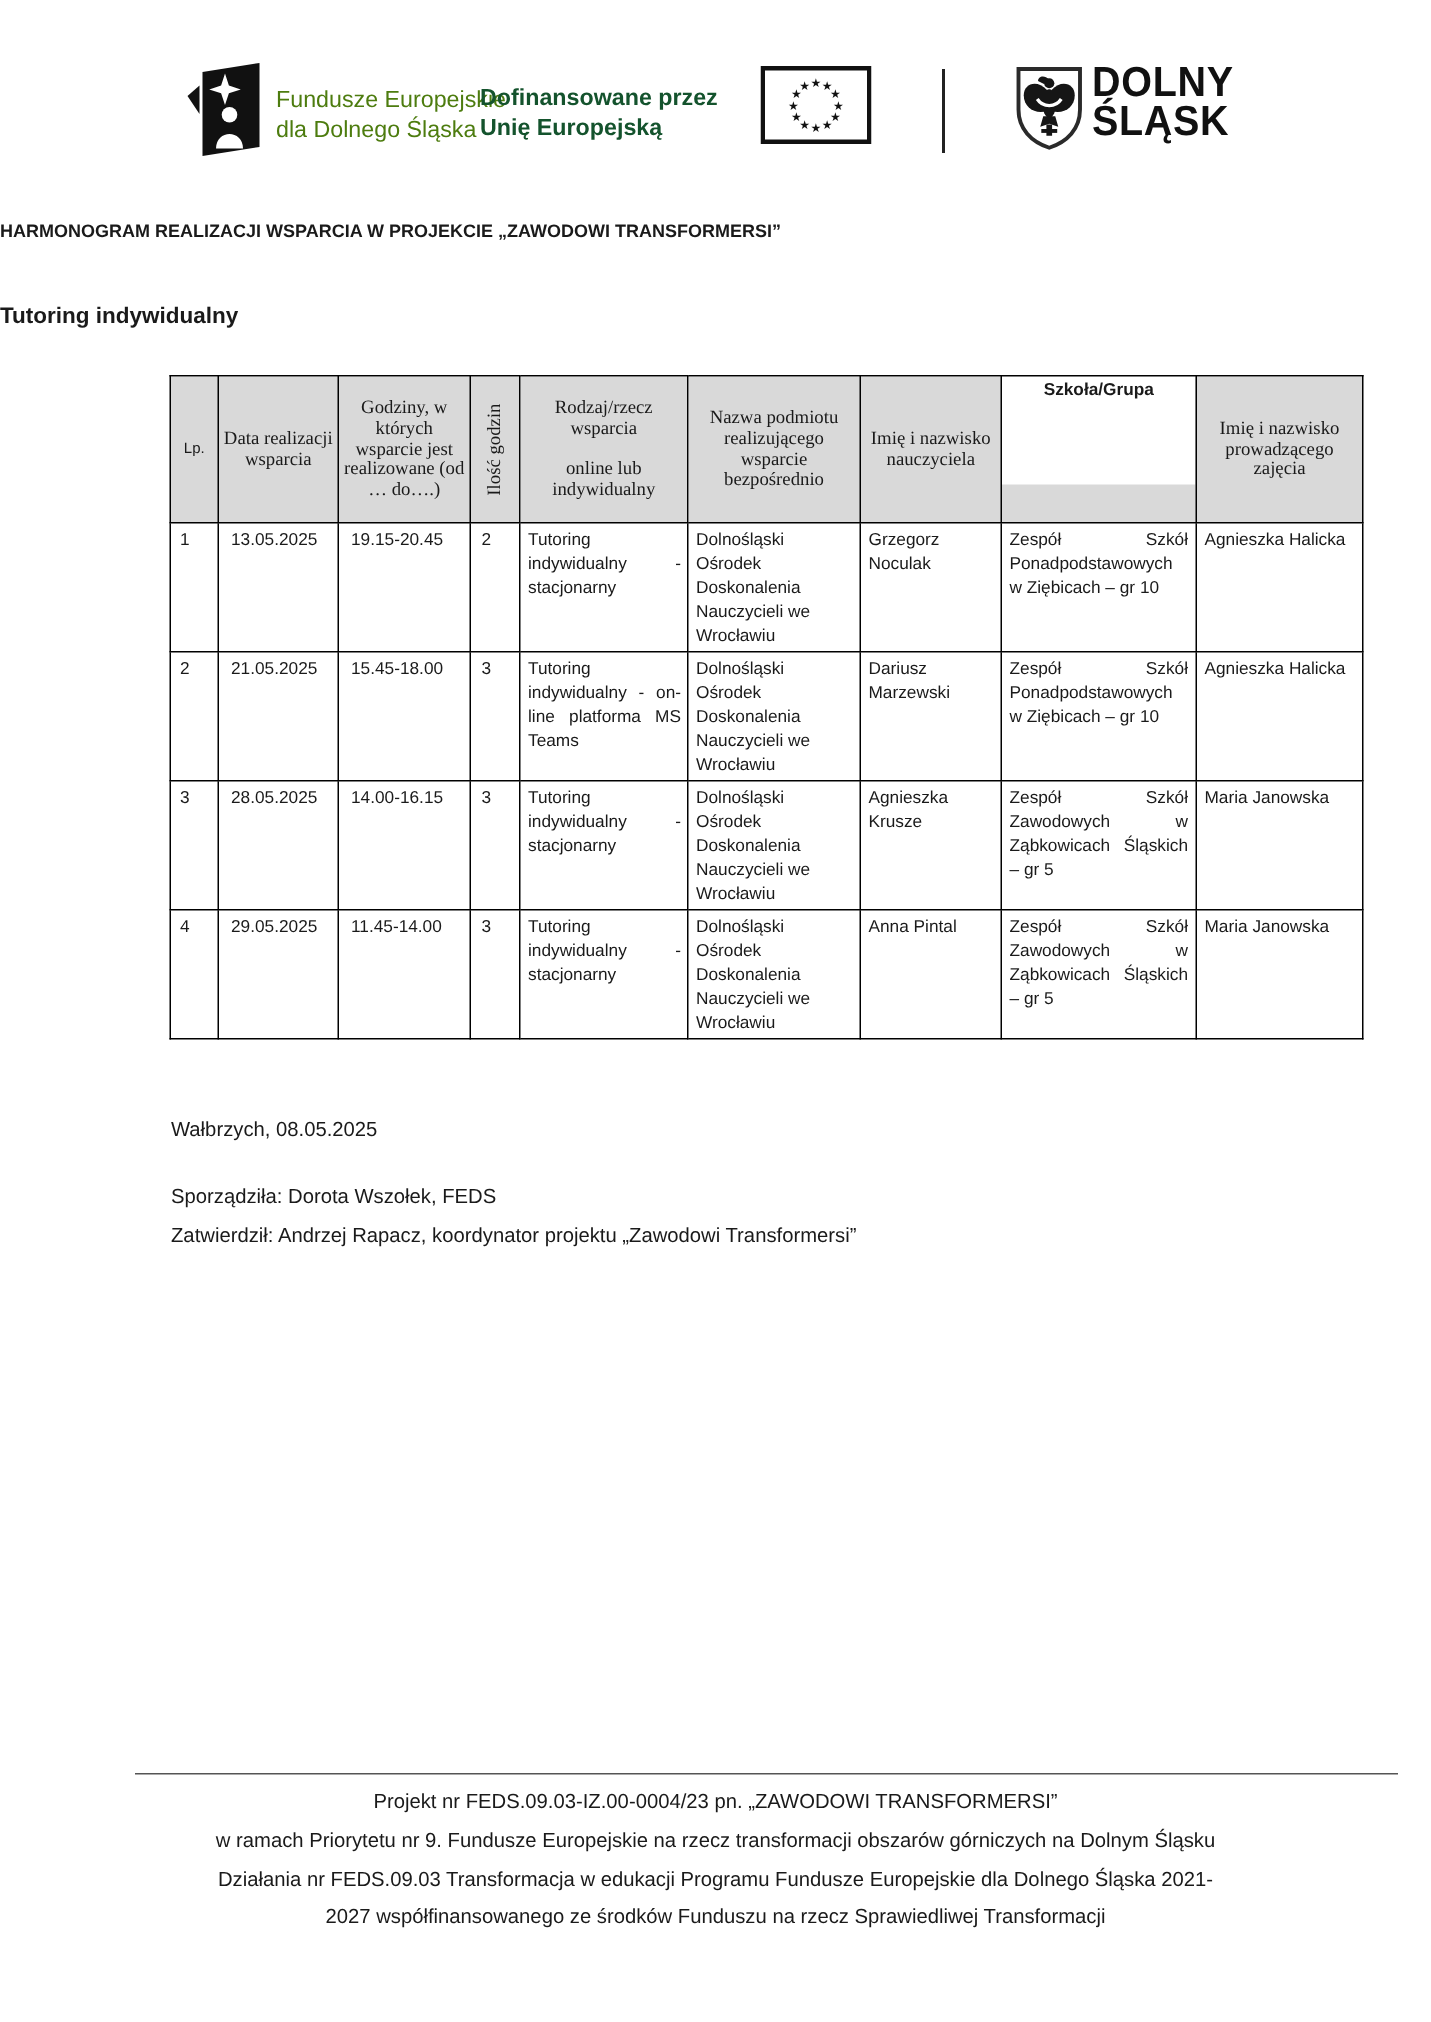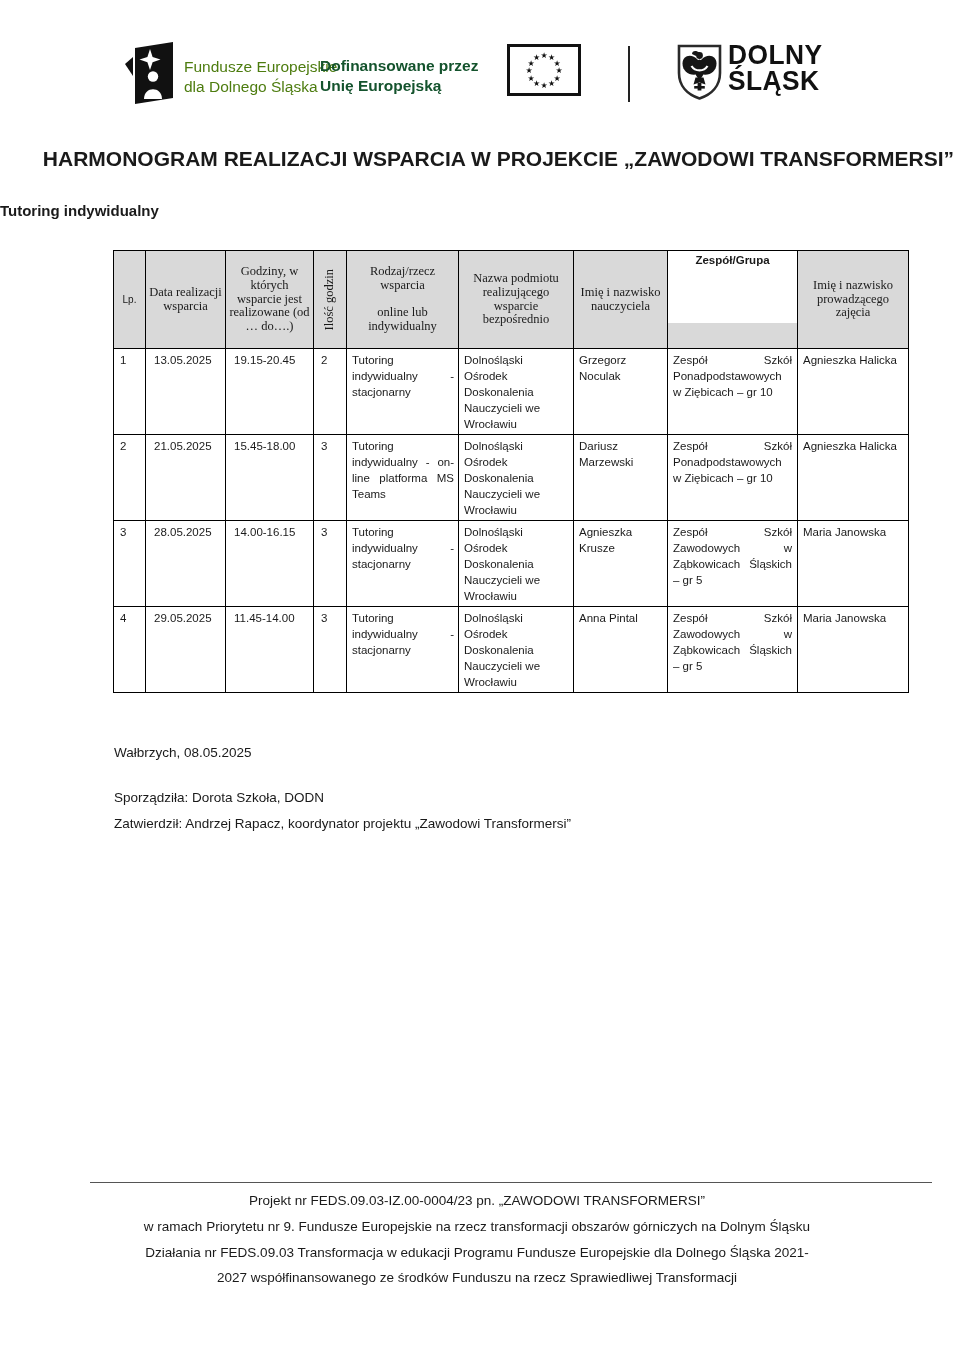--- a/index.html
+++ b/index.html
@@ -15,21 +15,21 @@
   .fe-logo { left:123px; top:38px; }
   .fe-text { left:184px; top:57px; font-size:15.5px; font-weight:400; line-height:20px; color:#4d7c0f; }
   .eu-text { left:320px; top:56px; width:176px; font-size:15.5px; font-weight:700; line-height:20px; color:#14532d; }
   .eu-flag { left:507px; top:44px; }
   .hdr-divider { left:628px; top:46px; width:2px; height:56px; background:#222; }
   .shield { left:676px; top:43px; }
   .region-text { left:728px; top:42px; font-size:28px; font-weight:800; line-height:26px; color:#111;
                  transform:scaleX(0.94); transform-origin:left top; letter-spacing:0.5px; }
 
   
-  .doc-title { left:0; right:0; top:147px; text-align:right; font-size:21px; font-weight:700; }
+  .doc-title { left:0; right:0; top:147px; text-align:left; font-size:12px; font-weight:700; }
   .doc-subtitle { left:0; right:0; top:202px; font-size:15px; font-weight:700; }
 
   
   .sched-table { left:113px; top:250px; border-collapse:collapse; table-layout:fixed; width:795px; }
   .sched-table td, .sched-table th { border:1px solid #000; overflow:hidden; }
   .sched-table th {
     background:#d9d9d9; font-family:"Liberation Serif", serif; font-weight:400;
     font-size:12.5px; line-height:13.8px; text-align:center; vertical-align:middle; padding:2px 3px;
   }
   tr.head-row { height:98px; }
@@ -153,21 +153,21 @@
         <div class="vtext">Ilość godzin</div>
       </th>
       <th>
         <div>Rodzaj/rzecz wsparcia</div>
         <div class="head-gap"></div>
         <div>online lub indywidualny</div>
       </th>
       <th>Nazwa podmiotu realizującego wsparcie bezpośrednio</th>
       <th>Imię i nazwisko nauczyciela</th>
       <th class="h-school">
-        <div class="white-box">Zespół/Grupa</div>
+        <div class="white-box">Szkoła/Grupa</div>
       </th>
       <th>Imię i nazwisko prowadzącego zajęcia</th>
     </tr>
 
     <tr class="body-row">
       <td class="c-lp">1</td>
       <td class="c-date">13.05.2025</td>
       <td class="c-hours">19.15-20.45</td>
       <td class="c-count">2</td>
       <td class="just">Tutoring indywidualny - stacjonarny</td>
@@ -210,21 +210,21 @@
       <td class="c-provider">Dolnośląski Ośrodek Doskonalenia Nauczycieli we Wrocławiu</td>
       <td>Anna Pintal</td>
       <td class="just c-school">Zespół Szkół Zawodowych w Ząbkowicach Śląskich – gr 5</td>
       <td>Maria Janowska</td>
     </tr>
     </tbody>
   </table>
 
   <div class="abs signoff">
     <div class="place">Wałbrzych, 08.05.2025</div>
-    <div class="sig-line">Sporządziła: Dorota Szkoła, DODN</div>
+    <div class="sig-line">Sporządziła: Dorota Wszołek, FEDS</div>
     <div class="sig-line">Zatwierdził: Andrzej Rapacz, koordynator projektu „Zawodowi Transformersi”</div>
   </div>
 
   <div class="abs footer-rule"></div>
   <div class="abs footer-text">
     <div>Projekt nr FEDS.09.03-IZ.00-0004/23 pn. „ZAWODOWI TRANSFORMERSI”</div>
     <div>w ramach Priorytetu nr 9. Fundusze Europejskie na rzecz transformacji obszarów górniczych na Dolnym Śląsku</div>
     <div>Działania nr FEDS.09.03 Transformacja w edukacji Programu Fundusze Europejskie dla Dolnego Śląska 2021-</div>
     <div>2027 współfinansowanego ze środków Funduszu na rzecz Sprawiedliwej Transformacji</div>
   </div>

